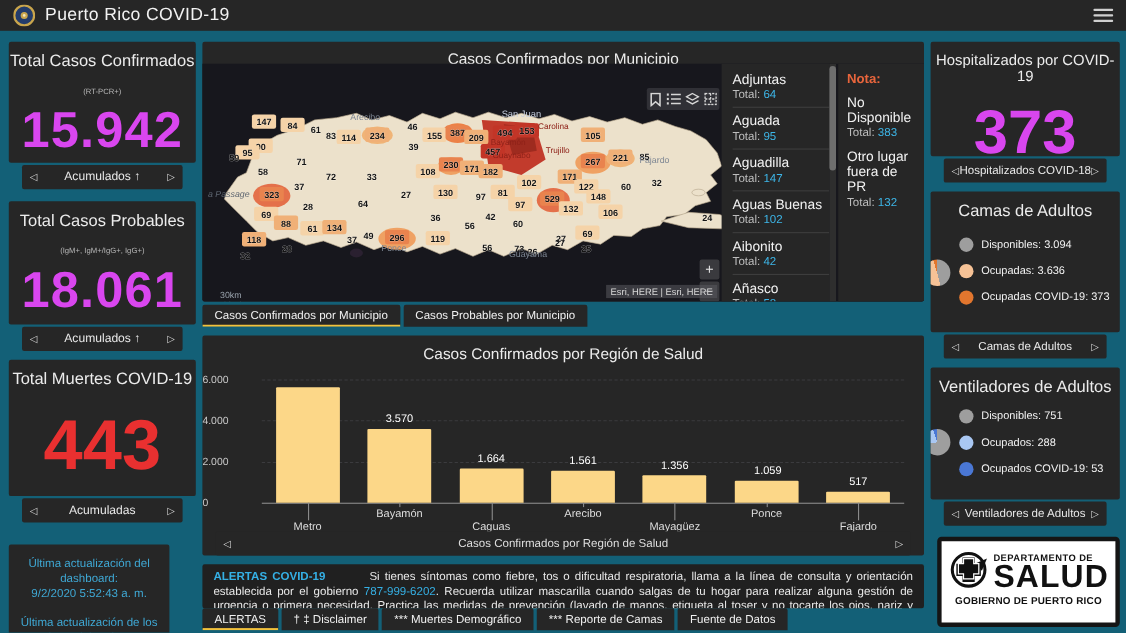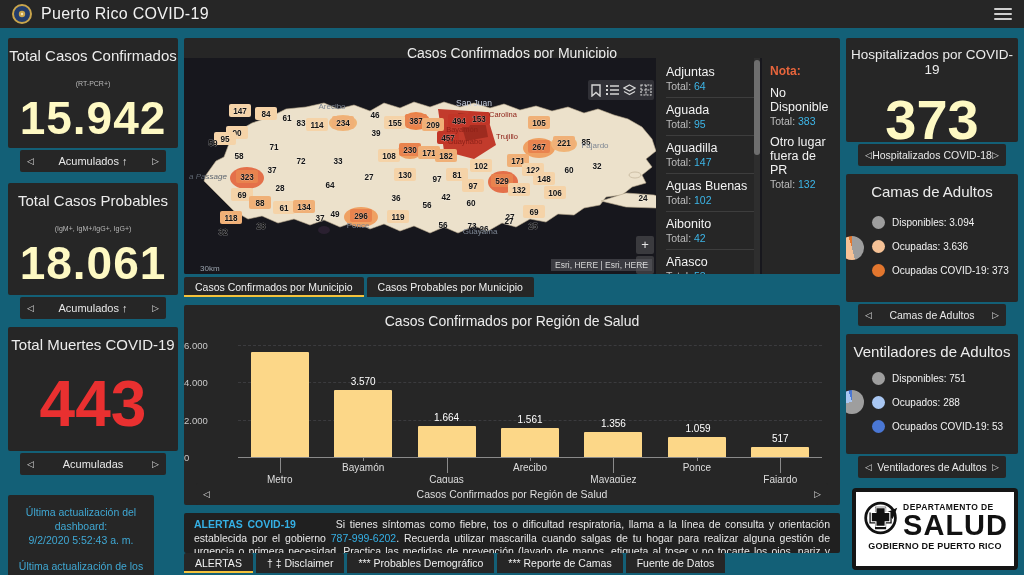--- a/index.html
+++ b/index.html
@@ -9,21 +9,21 @@
   .hdr-title{color:#f2f2f2;font-size:16px;margin-left:9px;letter-spacing:.3px}
   .burger{margin-left:auto;width:18px;cursor:pointer}
   .burger span{display:block;height:2px;background:#cfcfcf;margin:3px 0;border-radius:1px}
   
   .panel{position:absolute;background:#262626;border-radius:2px;color:#ececec;box-sizing:border-box}
   .pfoot{position:absolute;background:#262626;height:22px;display:flex;align-items:center;justify-content:space-between;padding:0 7px;box-sizing:border-box;font-size:11px;color:#e8e8e8;border-radius:2px}
   .arr{color:#dcdcdc;font-size:9px;cursor:pointer}
   .stat-title{font-size:15px;text-align:center;padding-top:9px;color:#ececec}
   .stat-title.sm{font-size:13.5px}
   .stat-sub{font-size:7px;color:#b9b9b9;text-align:center;margin-top:16px}
-  .stat-val{font-weight:bold;text-align:center;color:#fef9c3}
+  .stat-val{font-weight:bold;text-align:center;color:#d946ef}
   .v-big{font-size:46px;margin-top:4px;letter-spacing:1px}
   .v-huge{font-size:56px;margin-top:10px}
   .v-red{font-size:64px;margin-top:14px;color:#e93030}
   
   .upd{font-size:10.5px;color:#3fa8d4;text-align:center;padding:10px 8px 0;line-height:14px}
   .upd p{margin:0 0 12px 0}
   
   .map-title{font-size:14px;text-align:center;padding-top:7px;color:#ececec}
   .map-body{position:absolute;left:0;top:20px;right:0;bottom:0;background:#17171d;overflow:hidden;border-radius:0 0 2px 2px}
   .muni-list{position:absolute;left:472px;top:0;width:98px;bottom:0;background:#262626;overflow:hidden;padding:2px 0 0 10px;box-sizing:border-box}
@@ -416,21 +416,21 @@
 </div>
 
 <div class="panel" style="left:184px;top:513px;width:656px;height:40px;background:#202020">
   <div class="alert">
     <span class="al-t">ALERTAS  COVID-19</span><span>Si tienes síntomas como fiebre, tos o dificultad respiratoria, llama a la línea de consulta y orientación establecida por el gobierno </span><span class="al-phone">787-999-6202</span><span>. Recuerda utilizar mascarilla cuando salgas de tu hogar para realizar alguna gestión de urgencia o primera necesidad. Practica las medidas de prevención (lavado de manos, etiqueta al toser y no tocarte los ojos, nariz y boca) y respeta las normas de distanciamiento físico.</span>
   </div>
 </div>
 <div class="tabrow" id="bottom-tabs" style="left:184px;top:553px">
     <div class="tab active">ALERTAS</div>
     <div class="tab">† ‡ Disclaimer</div>
-    <div class="tab">*** Probables Demográfico</div>
+    <div class="tab">*** Muertes Demográfico</div>
     <div class="tab">*** Reporte de Camas</div>
     <div class="tab">Fuente de Datos</div>
   </div>
 
 <div class="panel" style="left:846px;top:38px;width:172px;height:104px">
   <div class="stat-title sm">Hospitalizados por COVID-19</div>
   <div class="stat-val v-huge">373</div>
 </div>
 <div class="pfoot" style="left:858px;top:144px;width:148px">
   <span class="arr">◁</span>

